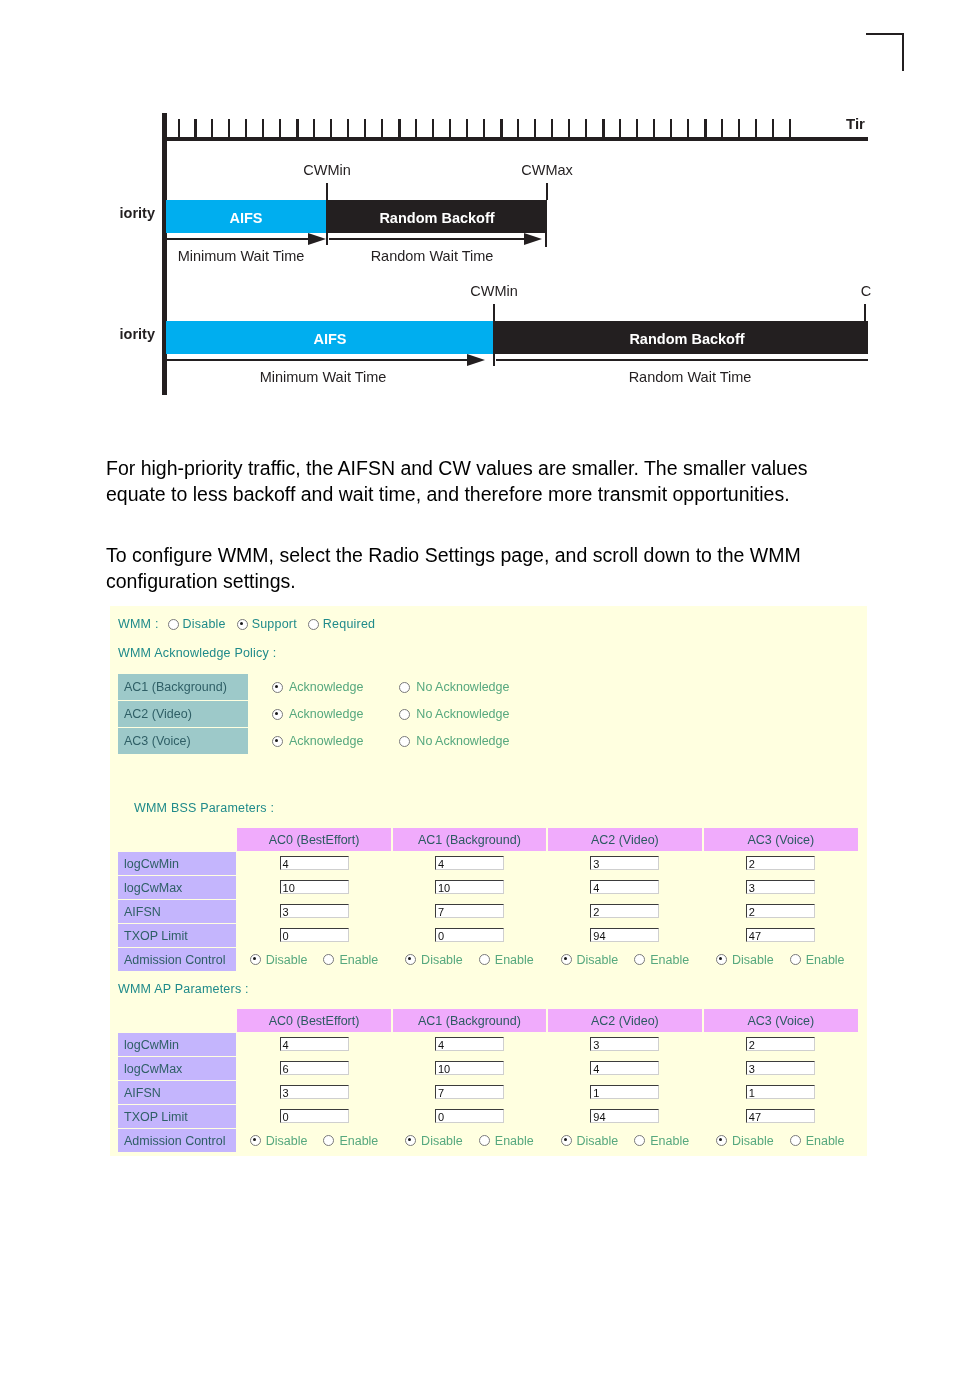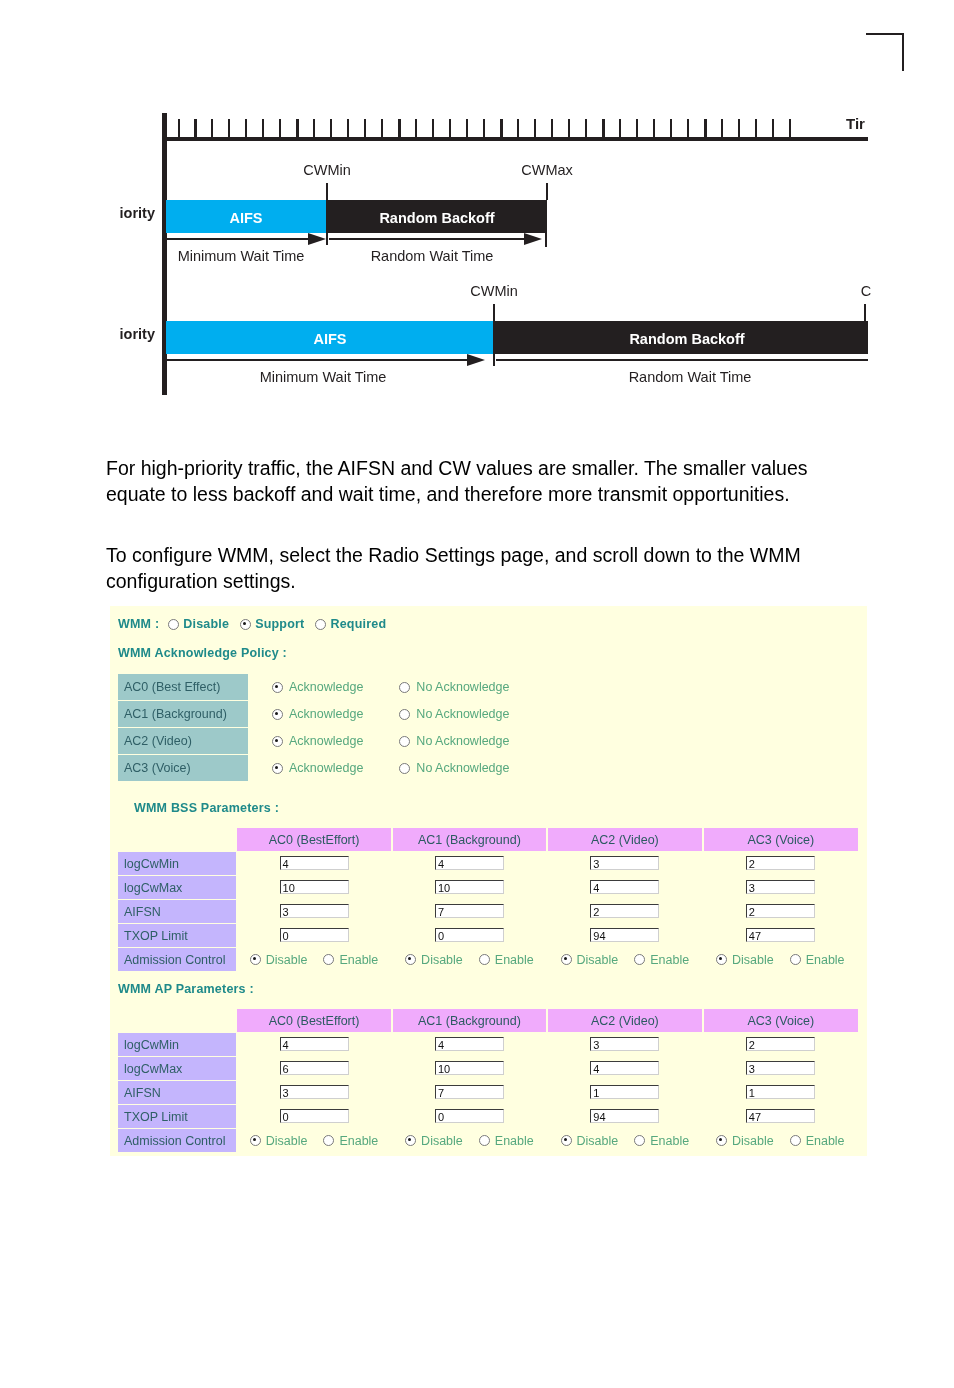--- a/index.html
+++ b/index.html
@@ -33,21 +33,21 @@
   #para-2{top:542px;}
 
   
   #wmm-panel{
     position:absolute;left:110px;top:606px;width:757px;height:550px;
     background:#ffffe0;
     font-family:"Liberation Sans", sans-serif;
     overflow:hidden;
   }
   .tealbold{
-    color:#1f8a8a;font-weight:bold;font-size:12.5px;
+    color:#1f8a8a;font-weight:normal;font-size:12.5px;
     letter-spacing:.2px;
   }
   #wmm-mode-row{
     position:absolute;left:8px;top:9px;height:18px;
     display:flex;align-items:center;gap:5px;white-space:nowrap;
   }
   #wmm-mode-row .lbl{margin-right:4px;}
   .radio{
     display:inline-block;width:9px;height:9px;border-radius:50%;
     border:1px solid #7a7a7a;background:#fff;
@@ -238,32 +238,20 @@
     <span class="radio-group" style="margin-left:6px;">
       <span class="radio"></span>
       <span class="tealbold">Required</span>
     </span>
   </div>
 
   <div id="ack-policy-title" class="tealbold">WMM Acknowledge Policy :</div>
 
   <table id="ack-table">
     <tbody>
-        <tr>
-      <td class="aclabel">AC0 (Best Effect)</td>
-      <td class="ackcell">
-        <div class="ack-opts">
-          <span class="radio on"></span>
-          <span class="t">Acknowledge</span>
-          <span class="sp"></span>
-          <span class="radio"></span>
-          <span class="t">No Acknowledge</span>
-        </div>
-      </td>
-    </tr>
     <tr>
       <td class="aclabel">AC1 (Background)</td>
       <td class="ackcell">
         <div class="ack-opts">
           <span class="radio on"></span>
           <span class="t">Acknowledge</span>
           <span class="sp"></span>
           <span class="radio"></span>
           <span class="t">No Acknowledge</span>
         </div>

